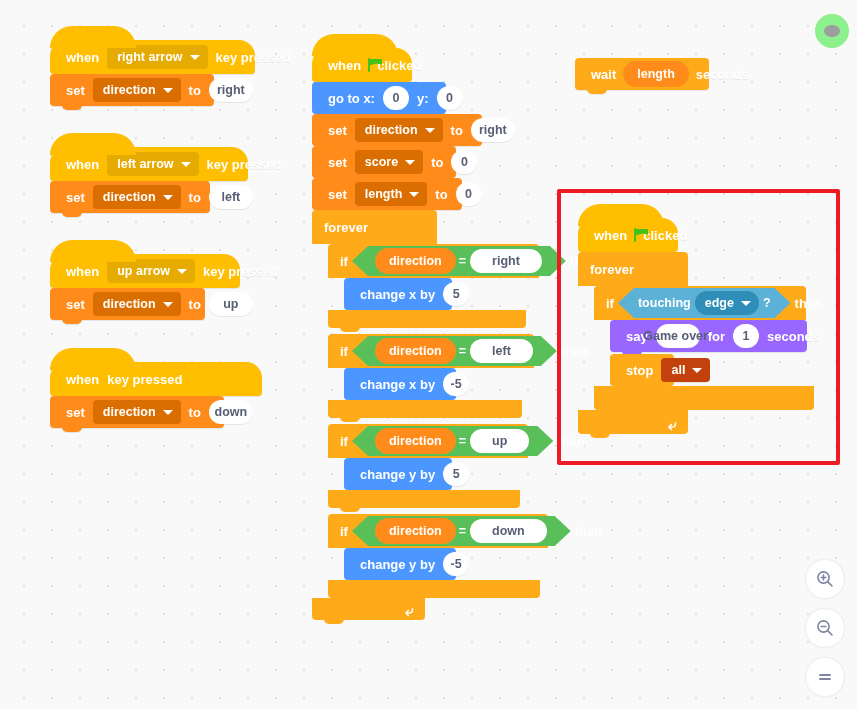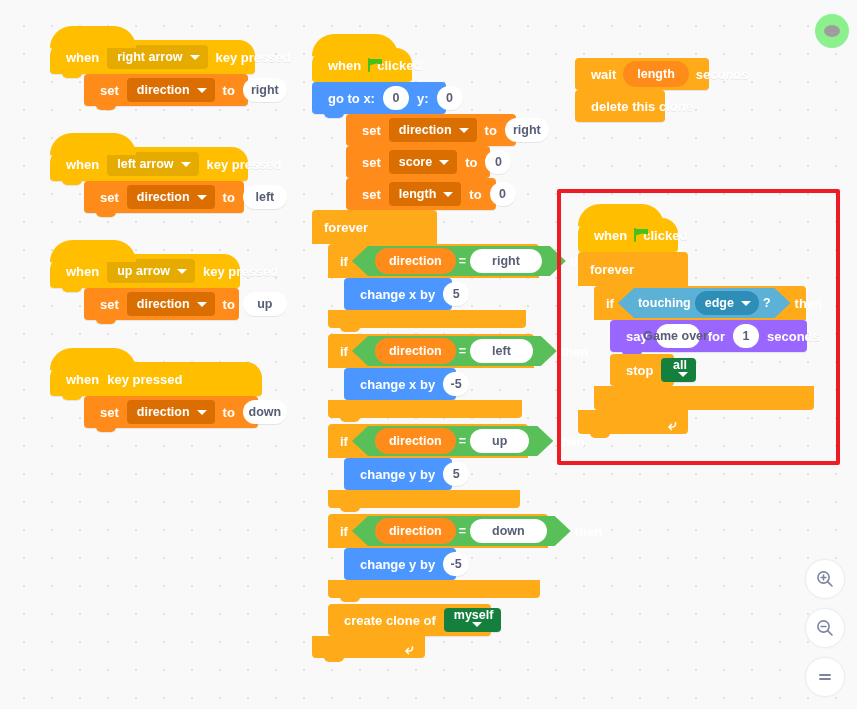--- a/index.html
+++ b/index.html
@@ -46,24 +46,24 @@
   }
   .hat-cap{
     position:absolute;top:-14px;left:0;width:86px;height:22px;
     background:inherit;border-radius:42px 42px 0 0;
   }
 
   
   .c-event{background:#FFBF00;}
   .c-event-d{background:#e6ab00;}
   .c-motion{background:#4C97FF;}
-  .c-vars{background:#FF8C1A;margin-left:34px;}
+  .c-vars{background:#FF8C1A;}
   .c-vars-d{background:#DB6E00;}
   .c-control{background:#FFAB19;}
-  .c-control-d{background:#15803d;flex-direction:column;}
+  .c-control-d{background:#c2410c;}
   .c-looks{background:#9966FF;}
   .c-sensing-d{background:#2E8EB8;}
 
   
   .oval{
     display:inline-flex;align-items:center;justify-content:center;
     background:#fff;color:#575E75;
     border-radius:14px;height:24px;min-width:30px;
     padding:0 22px;font-size:12.5px;font-weight:bold;
     margin:0 4px;box-sizing:border-box;
@@ -408,44 +408,34 @@
               <div class="c-inner">
                 <div class="blk c-motion" style="width:112px;">
                   <span class="lbl">change y by</span>
                   <span class="oval num">-5</span>
                 </div>
               </div>
             </div>
             <div class="c-bot c-control" style="width:212px;"></div>
           </div>
 
-          <div class="blk c-control nonotch" style="width:163px;margin-top:6px;">
-            <span class="lbl">create clone of</span>
-            <span class="dd c-control-d">
-              <span>myself</span>
-              <i class="arrow"></i>
-            </span>
-          </div>
 
         </div>
       </div>
       <div class="c-bot c-control" style="width:113px;height:22px;position:relative;">
         <span class="loop-arrow">⤷</span>
       </div>
     </div>
   </div>
 
   <div class="stack" style="left:575px;top:58px;">
     <div class="blk c-control" style="width:134px;">
       <span class="lbl">wait</span>
       <span class="reporter">length</span>
       <span class="lbl">seconds</span>
-    </div>
-    <div class="blk c-control nonotch" style="width:90px;">
-      <span class="lbl">delete this clone</span>
     </div>
   </div>
 
   <div class="highlight-box" style="left:557px;top:189px;width:275px;height:268px;"></div>
 
   <div class="stack" style="left:578px;top:218px;">
     <div class="blk hat c-event" style="width:100px;">
       <div class="hat-cap c-event"></div>
       <span class="lbl">when</span>
       <span class="flag"></span>

